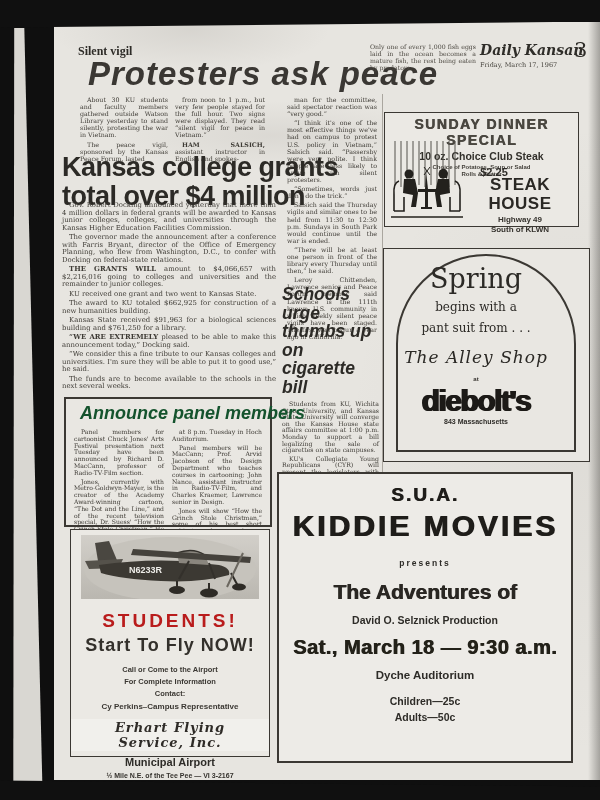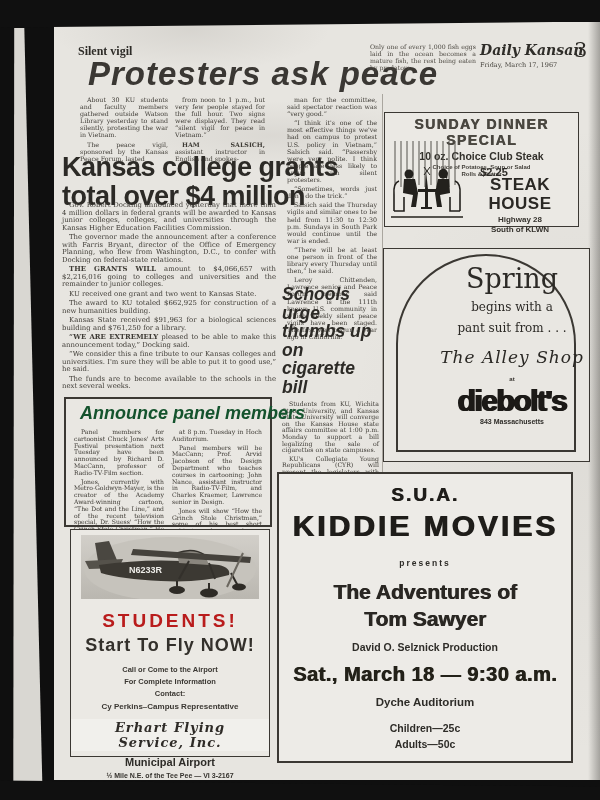--- a/index.html
+++ b/index.html
@@ -212,44 +212,43 @@
       <g fill="none" stroke="#23211d" stroke-width="1.6">
         <path d="M8 40 Q2 42 3 54 L3 70"></path>
         <path d="M3 70 L13 70 L13 56"></path>
         <path d="M64 40 Q70 42 69 54 L69 70"></path>
         <path d="M69 70 L59 70 L59 56"></path>
         <line x1="0" y1="76" x2="72" y2="76"></line>
       </g>
     </svg>
     <div class="abs ctr" style="left:80px; top:62px; width:110px;">
       <div class="sans hals-name">STEAK HOUSE</div>
-      <div class="sans hals-loc" style="margin-top:2px;">Highway 28</div>
+      <div class="sans hals-loc" style="margin-top:2px;">Highway 49</div>
       <div class="sans hals-loc">South of KLWN</div>
     </div>
   </div>
 
   <div class="adbox" style="left:329px; top:226px; width:207px; height:214px; border-width:1.5px; background:#e9e7e2;">
     <div class="arch"></div>
-    <div class="abs ctr" style="left:14px; top:14px; width:156px;margin-left:36px;">
+    <div class="abs ctr" style="left:14px; top:14px; width:156px;">
       <div class="spring-big">Spring</div>
       <div class="spring-line" style="margin-top:6px;">begins with a</div>
       <div class="spring-line" style="margin-top:7px;">pant suit from . . .</div>
       <div class="alley" style="margin-top:12px;">The Alley Shop</div>
       <div class="sans alley-at" style="margin-top:9px;">at</div>
       <div class="diebolts" style="margin-top:2px;">diebolt's</div>
       <div class="sans diebolts-addr">843 Massachusetts</div>
     </div>
   </div>
 
   <div class="adbox ctr" style="left:223px; top:450px; width:296px; height:291px; background:#edebe7; border-width:2.5px;">
     <div class="sans kid-org" style="margin-top:10px;">S.U.A.</div>
     <div class="sans kid-title" style="margin-top:3px;">KIDDIE MOVIES</div>
     <div class="sans kid-presents" style="margin-top:15px;">presents</div>
     <div class="sans kid-movie" style="margin-top:12px;">The Adventures of</div>
-    <div class="sans kid-movie" style="margin-top:3px;">Tom Sawyer</div>
     <div class="sans kid-prod" style="margin-top:10px;">David O. Selznick Production</div>
     <div class="sans kid-date" style="margin-top:10px;">Sat., March 18 — 9:30 a.m.</div>
     <div class="sans kid-venue" style="margin-top:10px;">Dyche Auditorium</div>
     <div class="sans kid-price" style="margin-top:12px;">Children—25c</div>
     <div class="sans kid-price">Adults—50c</div>
   </div>
 
   <div class="adbox ctr" style="left:16px; top:507px; width:200px; height:228px; border-width:1.5px;">
     <div class="photo">
       <svg width="178" height="68" viewBox="0 0 178 68">

